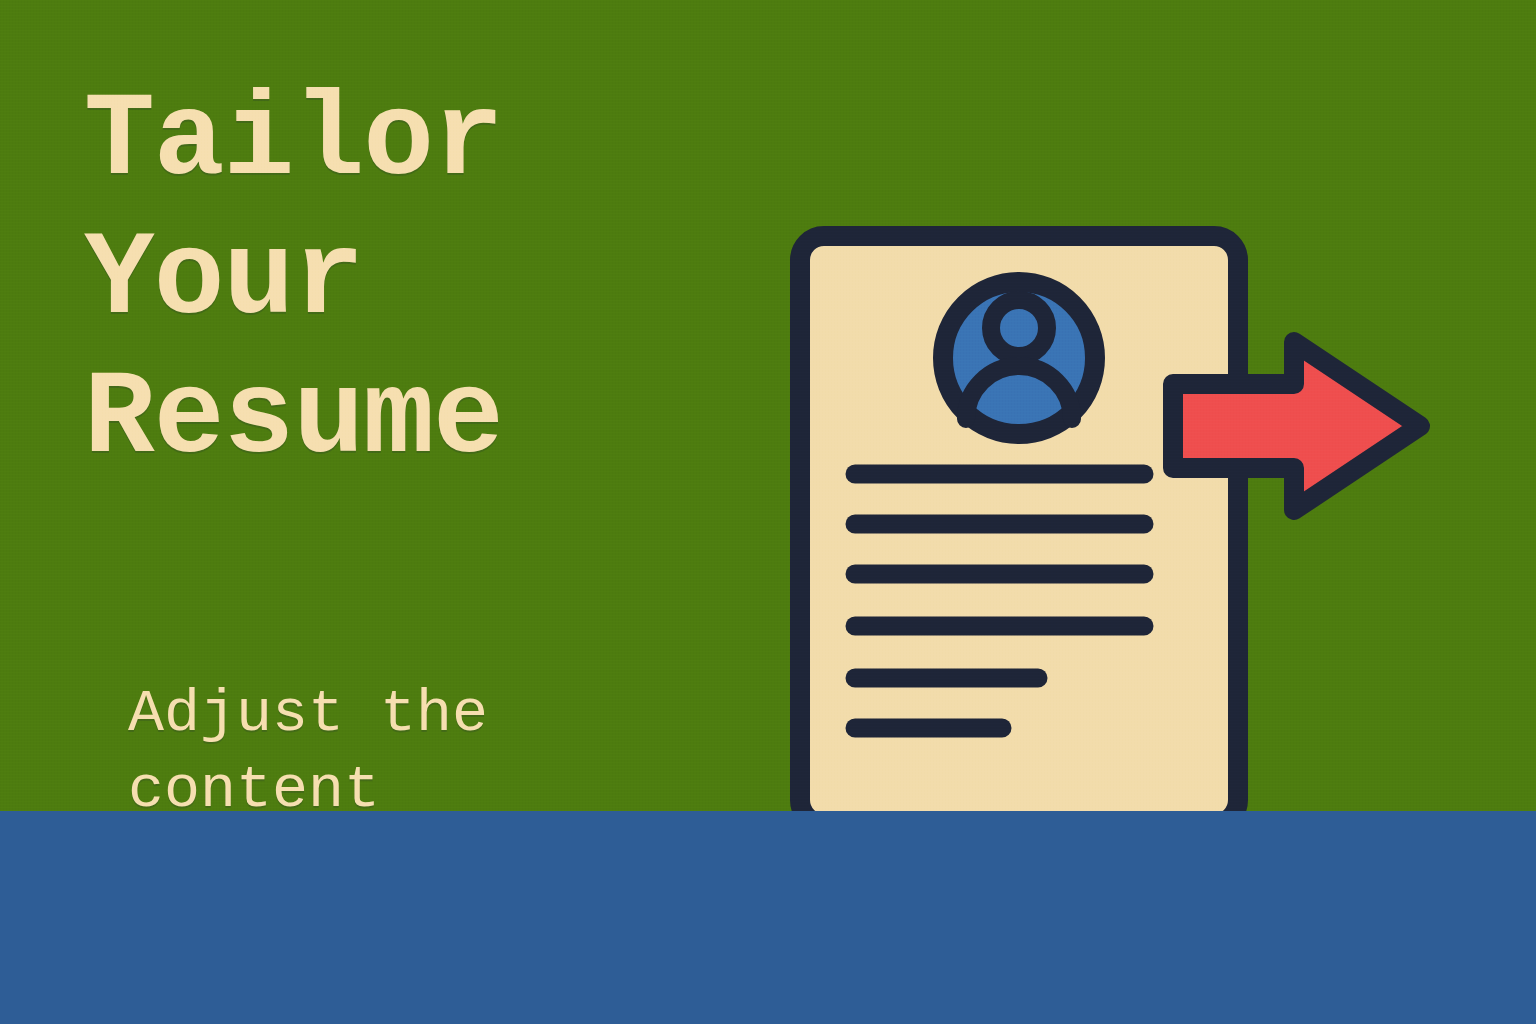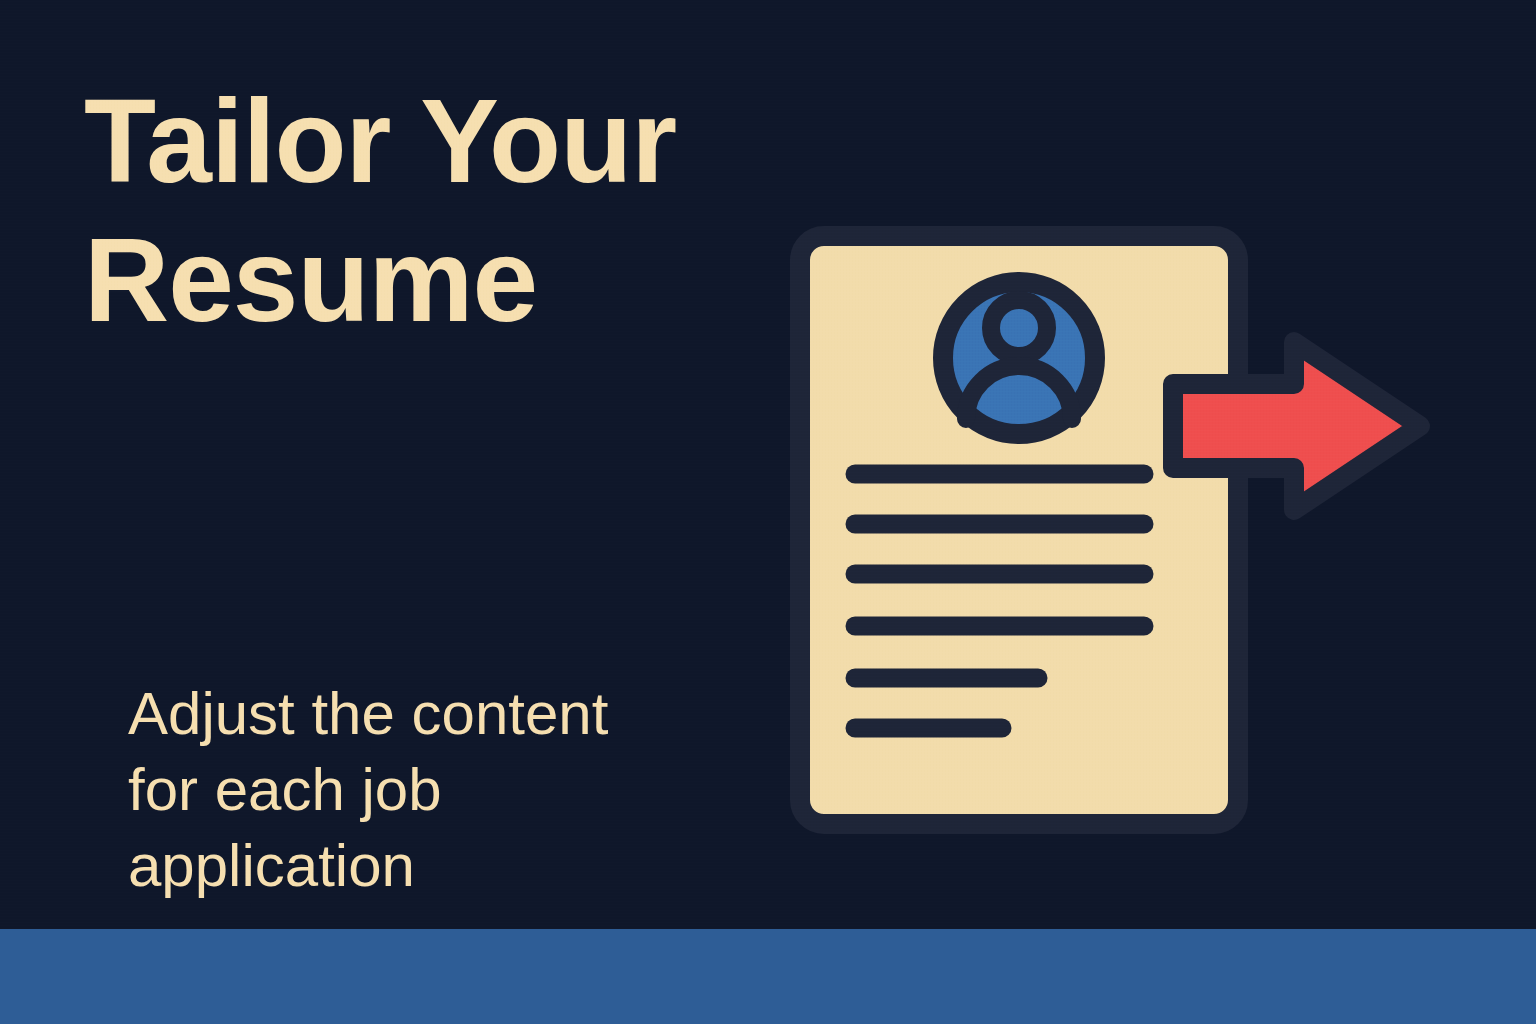--- a/index.html
+++ b/index.html
@@ -3,24 +3,24 @@
 <meta charset="utf-8">
 <style>
   html, body {
     margin: 0;
     padding: 0;
     background: #2e5d96;
   }
   #stage {
     position: relative;
     width: 1536px;
-    height: 929px;
-    background: #0f172a;
+    height: 811px;
+    background: #4d7c0f;
     overflow: hidden;
-    font-family: Liberation Sans, sans-serif;
+    font-family: Liberation Mono, monospace;
   }
 
   
   #grain {
     position: absolute;
     inset: 0;
     pointer-events: none;
     opacity: .05;
     background-image:
       repeating-linear-gradient(0deg, rgba(255,255,255,.35) 0 1px, rgba(0,0,0,0) 1px 3px),

